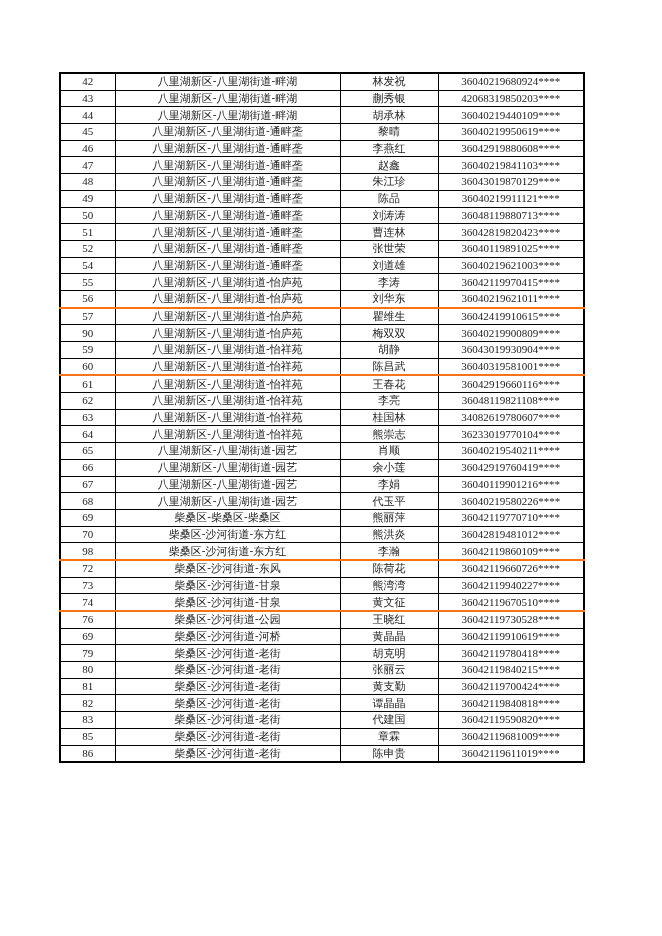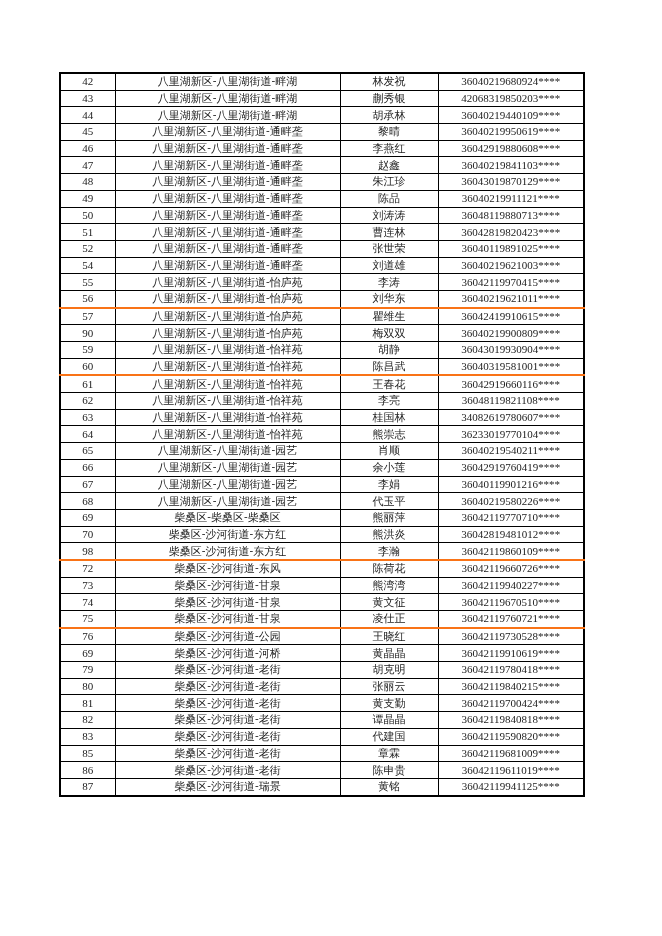--- a/index.html
+++ b/index.html
@@ -209,26 +209,20 @@
         <td>柴桑区-沙河街道-甘泉</td>
         <td>熊湾湾</td>
         <td class="num">36042119940227****</td>
       </tr>
       <tr>
         <td class="num">74</td>
         <td>柴桑区-沙河街道-甘泉</td>
         <td>黄文征</td>
         <td class="num">36042119670510****</td>
       </tr>
-      <tr>
-        <td class="num">75</td>
-        <td>柴桑区-沙河街道-甘泉</td>
-        <td>凌仕正</td>
-        <td class="num">36042119760721****</td>
-      </tr>
       <tr class="thick">
         <td class="num">76</td>
         <td>柴桑区-沙河街道-公园</td>
         <td>王晓红</td>
         <td class="num">36042119730528****</td>
       </tr>
       <tr>
         <td class="num">69</td>
         <td>柴桑区-沙河街道-河桥</td>
         <td>黄晶晶</td>
@@ -269,20 +263,14 @@
         <td>柴桑区-沙河街道-老街</td>
         <td>章霖</td>
         <td class="num">36042119681009****</td>
       </tr>
       <tr>
         <td class="num">86</td>
         <td>柴桑区-沙河街道-老街</td>
         <td>陈申贵</td>
         <td class="num">36042119611019****</td>
       </tr>
-      <tr>
-        <td class="num">87</td>
-        <td>柴桑区-沙河街道-瑞景</td>
-        <td>黄铭</td>
-        <td class="num">36042119941125****</td>
-      </tr>
     </tbody>
 </table>
 
 </body></html>

